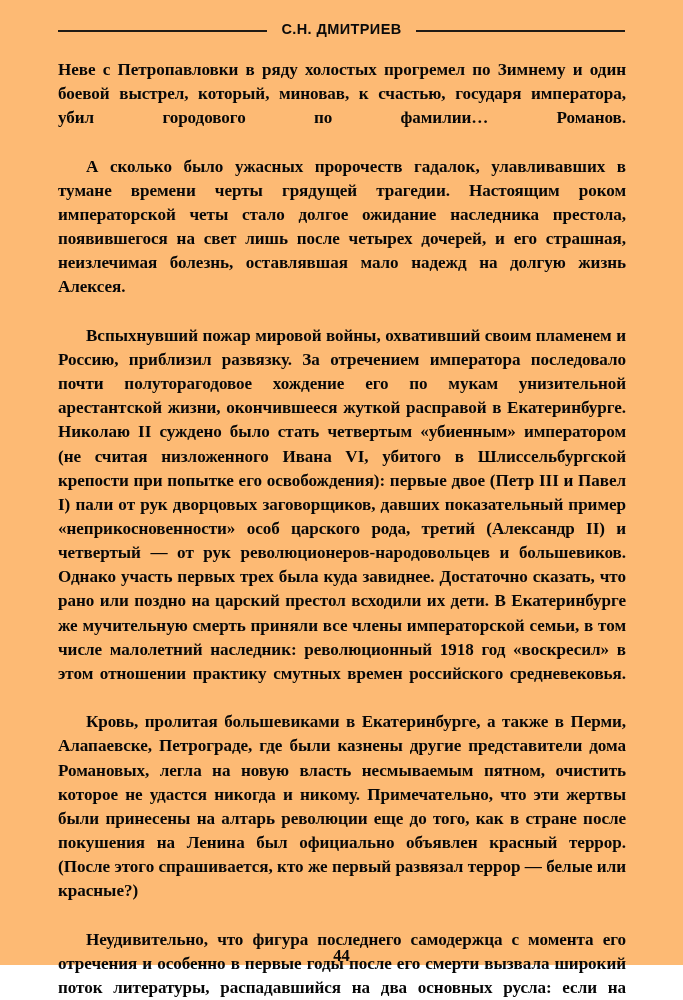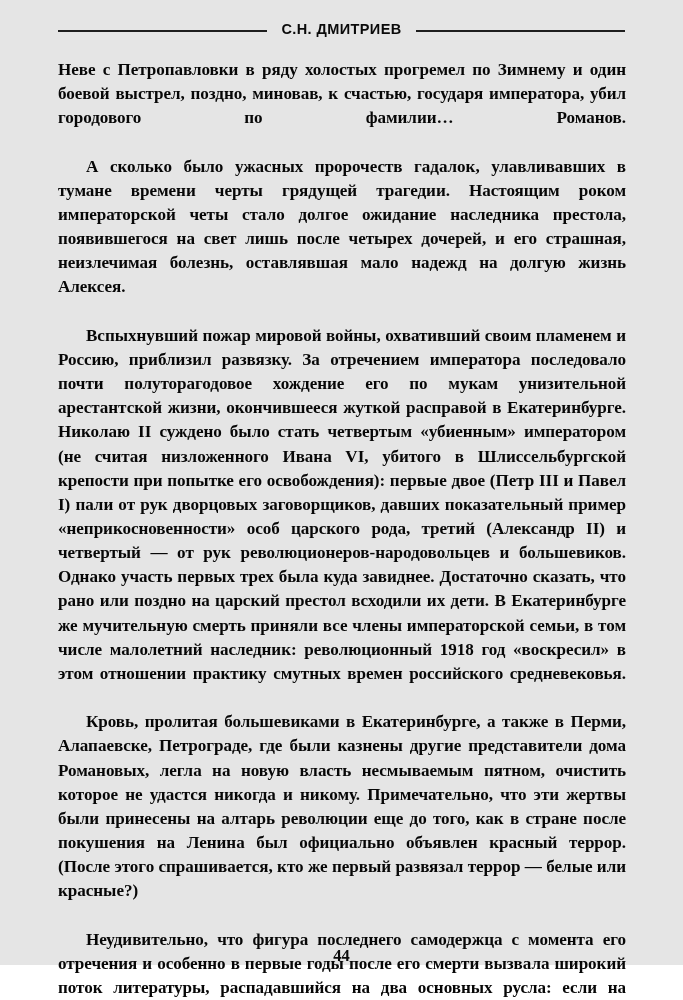--- a/index.html
+++ b/index.html
@@ -14,21 +14,21 @@
     overflow: hidden;
     font-family: "Liberation Serif", "DejaVu Serif", serif;
     color: #000000;
     position: relative;
   }
 
   .page {
     position: relative;
     width: 683px;
     height: 965px;
-    background: #e5e5e5;
+    background: #fdba74;
     text-decoration: underline;
   }
 
   
   .running-head {
     position: absolute;
     top: 18px;
     left: 58px;
     width: 567px;
     height: 22px;
@@ -101,21 +101,21 @@
 
 <div class="page">
 
   <div class="running-head">
     <span class="head-rule left"></span>
     <span class="head-title">С.Н. ДМИТРИЕВ</span>
     <span class="head-rule right"></span>
   </div>
 
   <div class="body-text">
-    <p class="para first">Неве с Петропавловки в ряду холостых прогремел по Зимнему и один боевой выстрел, поздно, миновав, к счастью, государя императора, убил городового по фамилии… Романов.</p>
+    <p class="para first">Неве с Петропавловки в ряду холостых прогремел по Зимнему и один боевой выстрел, который, миновав, к счастью, государя императора, убил городового по фамилии… Романов.</p>
     <p class="para">А сколько было ужасных пророчеств гадалок, улавливавших в тумане времени черты грядущей трагедии. Настоящим роком императорской четы стало долгое ожидание наследника престола, появившегося на свет лишь после четырех дочерей, и его страшная, неизлечимая болезнь, оставлявшая мало надежд на долгую жизнь Алексея.</p>
     <p class="para">Вспыхнувший пожар мировой войны, охвативший своим пламенем и Россию, приблизил развязку. За отречением императора последовало почти полуторагодовое хождение его по мукам унизительной арестантской жизни, окончившееся жуткой расправой в Екатеринбурге. Николаю II суждено было стать четвертым «убиенным» императором (не считая низложенного Ивана VI, убитого в Шлиссельбургской крепости при попытке его освобождения): первые двое (Петр III и Павел I) пали от рук дворцовых заговорщиков, давших показательный пример «неприкосновенности» особ царского рода, третий (Александр II) и четвертый — от рук революционеров-народовольцев и большевиков. Однако участь первых трех была куда завиднее. Достаточно сказать, что рано или поздно на царский престол всходили их дети. В Екатеринбурге же мучительную смерть приняли все члены императорской семьи, в том числе малолетний наследник: революционный 1918 год «воскресил» в этом отношении практику смутных времен российского средневековья.</p>
     <p class="para">Кровь, пролитая большевиками в Екатеринбурге, а также в Перми, Алапаевске, Петрограде, где были казнены другие представители дома Романовых, легла на новую власть несмываемым пятном, очистить которое не удастся никогда и никому. Примечательно, что эти жертвы были принесены на алтарь революции еще до того, как в стране после покушения на Ленина был официально объявлен красный террор. (После этого спрашивается, кто же первый развязал террор — белые или красные?)</p>
     <p class="para">Неудивительно, что фигура последнего самодержца с момента его отречения и особенно в первые годы после его смерти вызвала широкий поток литературы, распадавшийся на два основных русла: если на родине императора последний стал представать все чаще в образе глупого, но кровавого тирана, то в среде русского зарубежья проявлялась тяга к изображению его как святого и великомученика. Даже сегодня, в пору, когда Николай II вновь выдвинулся в ряд самых притягательных</p>
   </div>
 
   <div class="folio">44</div>
 
 </div>
 

